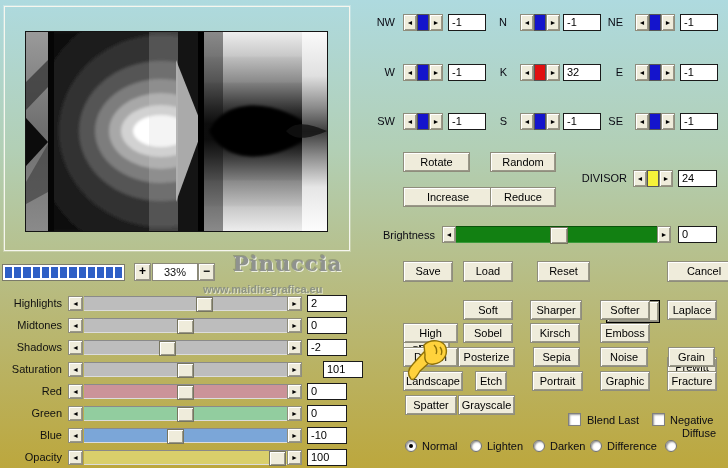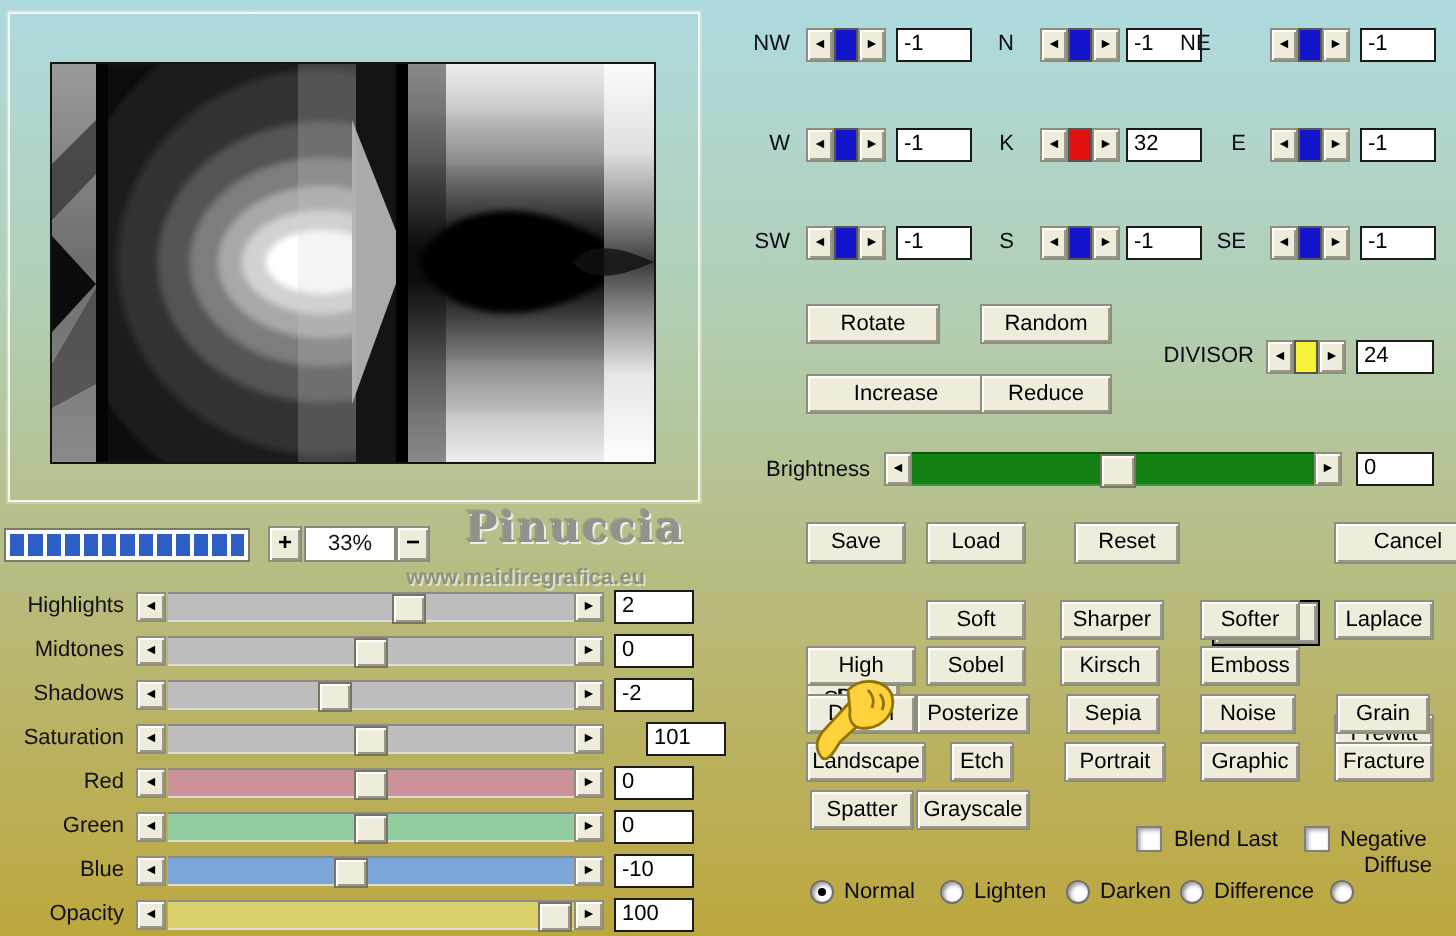--- a/index.html
+++ b/index.html
@@ -250,21 +250,21 @@
   <div class="valbox" style="left:448px;top:14px;width:38px;">-1</div>
 
   <div class="klabel" style="left:480px;top:16px;width:27px;text-align:right;">N</div>
   <div class="sb" style="left:520px;top:14px;">
       <div class="sb-arrow">◄</div>
       <div class="sb-thumb" style="background:#1414cc;"></div>
       <div class="sb-arrow">►</div>
     </div>
   <div class="valbox" style="left:563px;top:14px;width:38px;">-1</div>
 
-  <div class="klabel" style="left:590px;top:16px;width:33px;text-align:left;">NE</div>
+  <div class="klabel" style="left:590px;top:16px;width:33px;text-align:right;">NE</div>
   <div class="sb" style="left:635px;top:14px;">
       <div class="sb-arrow">◄</div>
       <div class="sb-thumb" style="background:#1414cc;"></div>
       <div class="sb-arrow">►</div>
     </div>
   <div class="valbox" style="left:680px;top:14px;width:38px;">-1</div>
 
   <div class="klabel" style="left:356px;top:66px;width:39px;text-align:right;">W</div>
   <div class="sb" style="left:403px;top:64px;">
       <div class="sb-arrow">◄</div>

